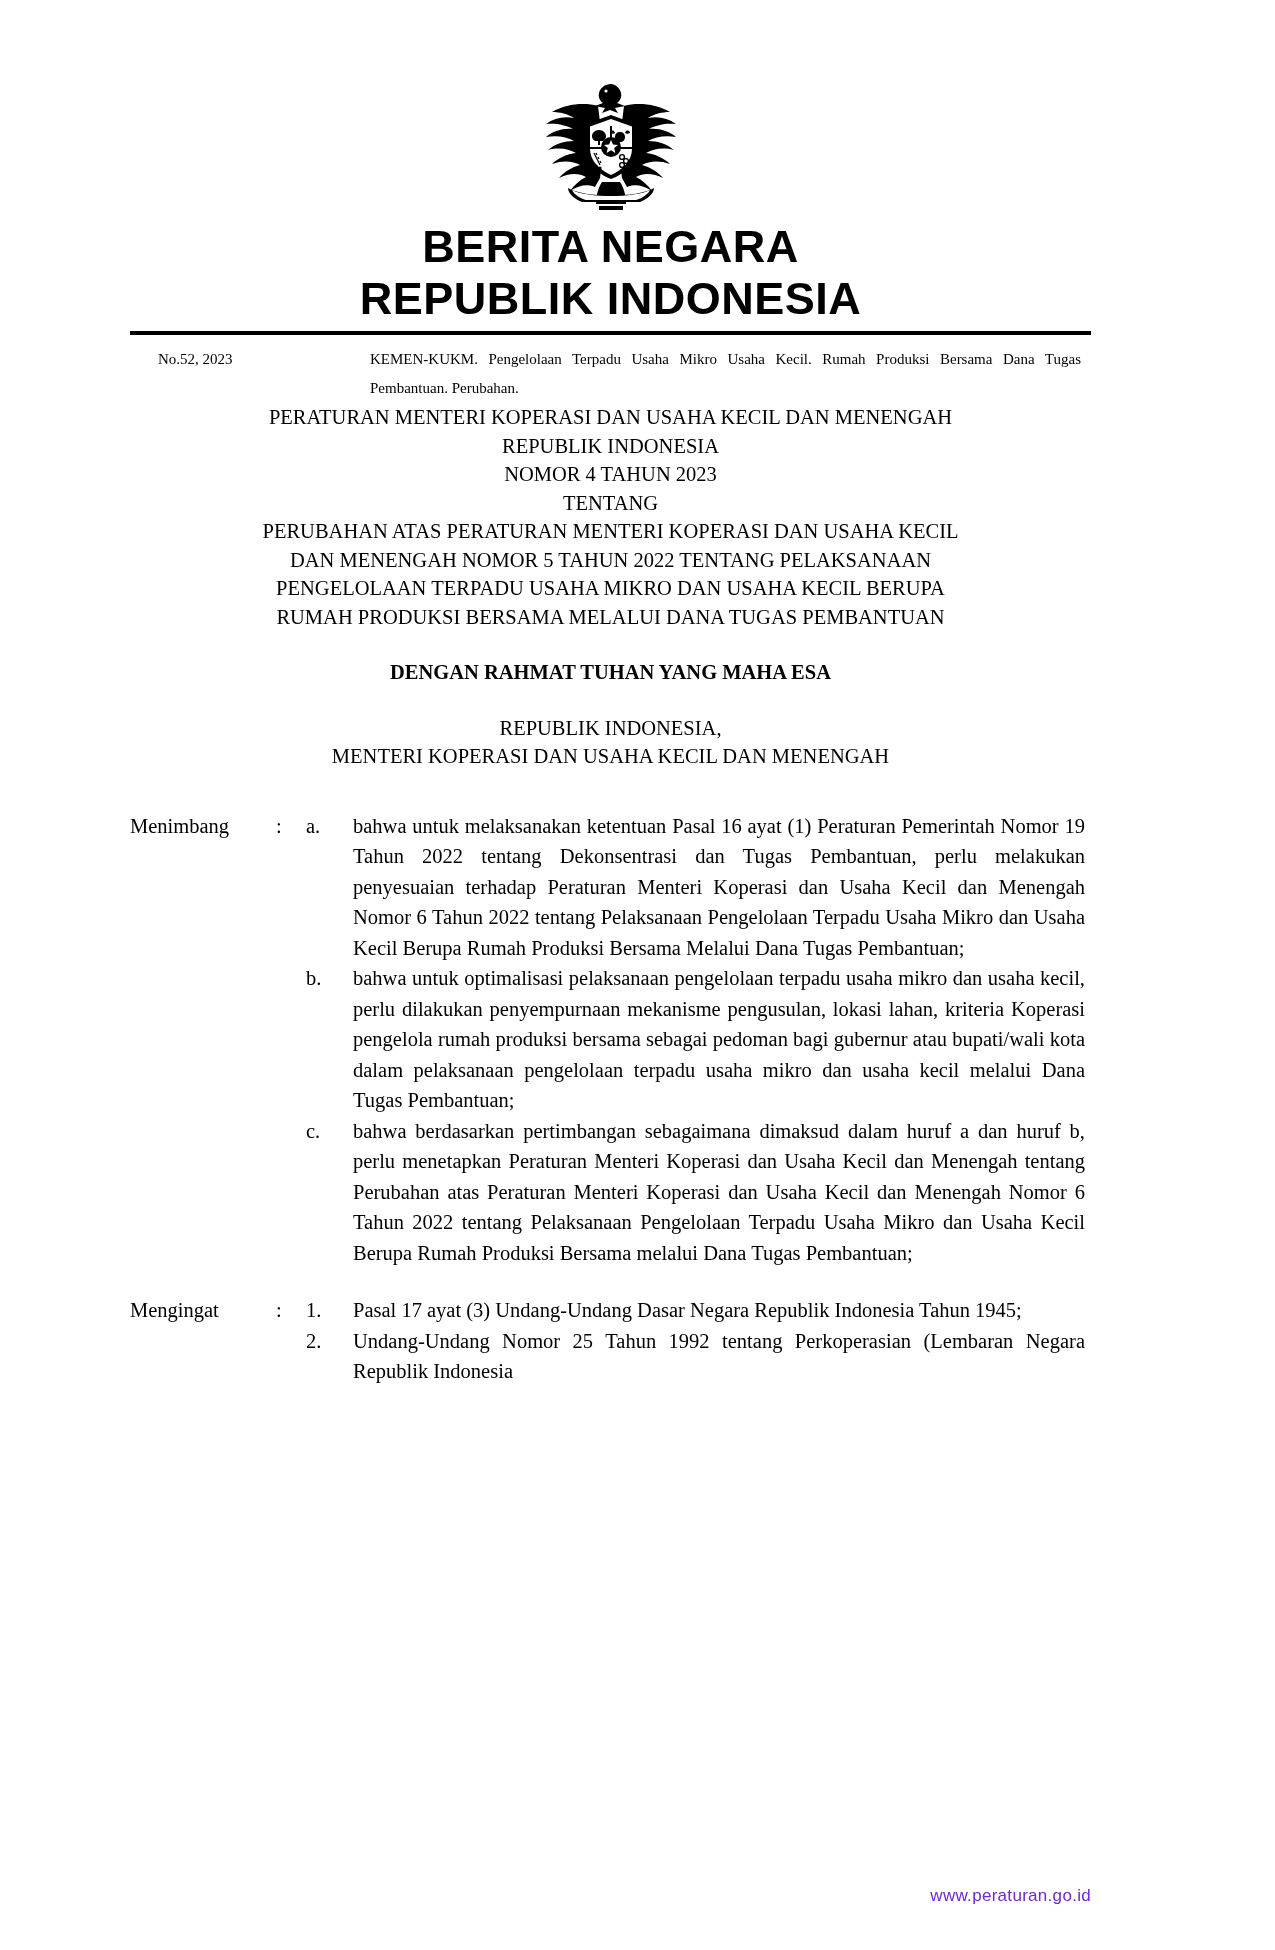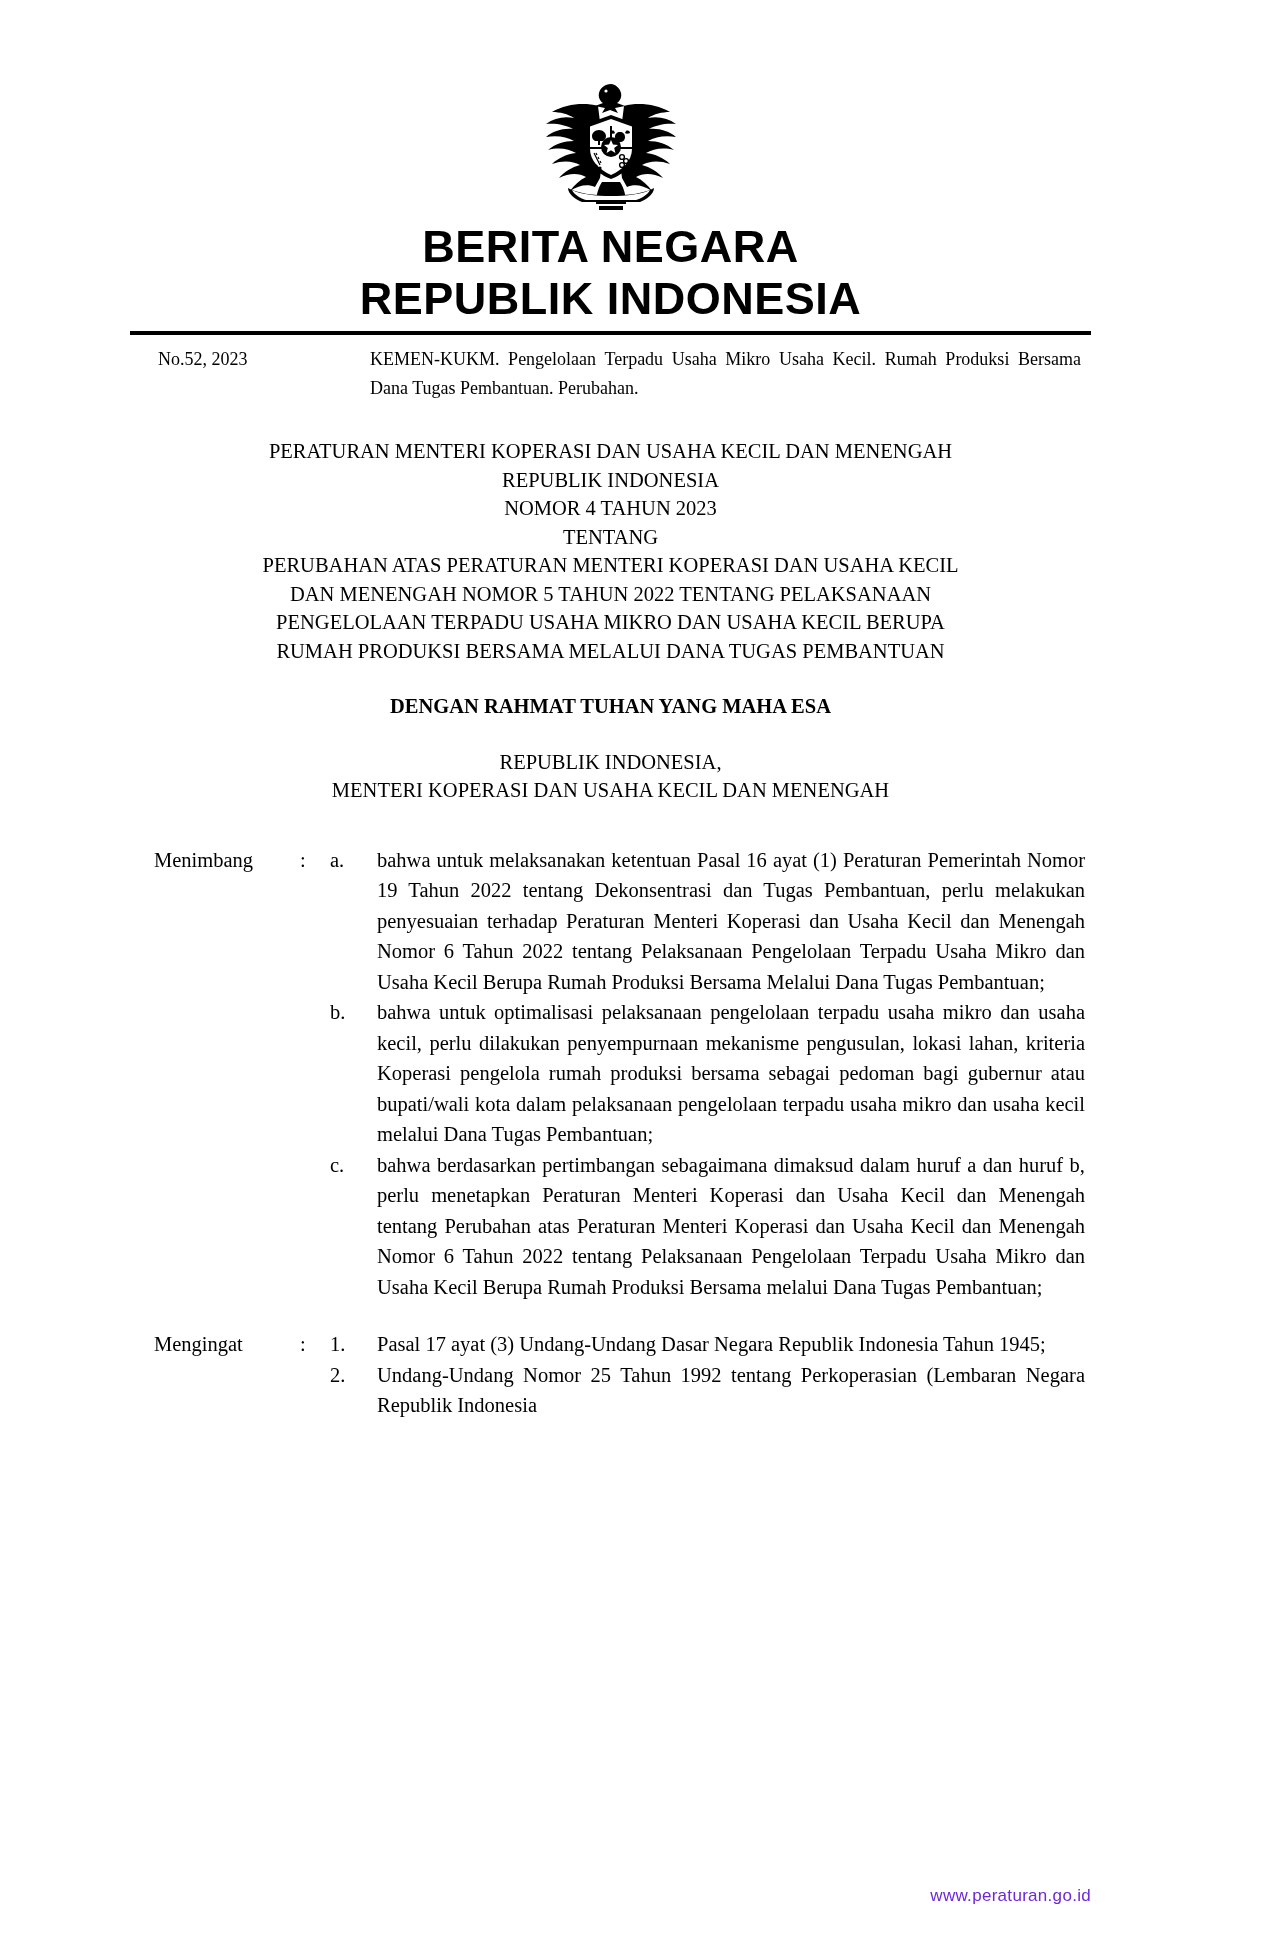--- a/index.html
+++ b/index.html
@@ -52,40 +52,39 @@
   }
   .rule {
     border-bottom: 4px solid #000;
     margin-top: 6px;
   }
 
   
   .issue {
     display: flex;
     margin-top: 10px;
-    font-size: 18px;
+    font-size: 15px;
     line-height: 29px;
   }
   .issue-no {
     width: 240px;
     flex: 0 0 240px;
     padding-left: 28px;
     box-sizing: border-box;
   }
   .issue-desc {
     flex: 1;
     text-align: justify;
     text-align-last: left;
     padding-right: 10px;
   }
 
   
   .title-block {
     text-align: center;
-    margin-top: 34px;
     font-size: 20.5px;
     line-height: 28.5px;
   }
   .title-block div {
     white-space: nowrap;
   }
   .spaced {
     margin-top: 27px;
   }
   .center-line {
@@ -96,21 +95,20 @@
   }
 
   
   .clause-block {
     margin-top: 40px;
   }
   .clause-row {
     display: flex;
     font-size: 20.5px;
     line-height: 30.5px;
-    margin-left: 24px;
   }
   .clause-label {
     flex: 0 0 146px;
     width: 146px;
   }
   .clause-colon {
     flex: 0 0 30px;
     width: 30px;
   }
   .clause-marker {

